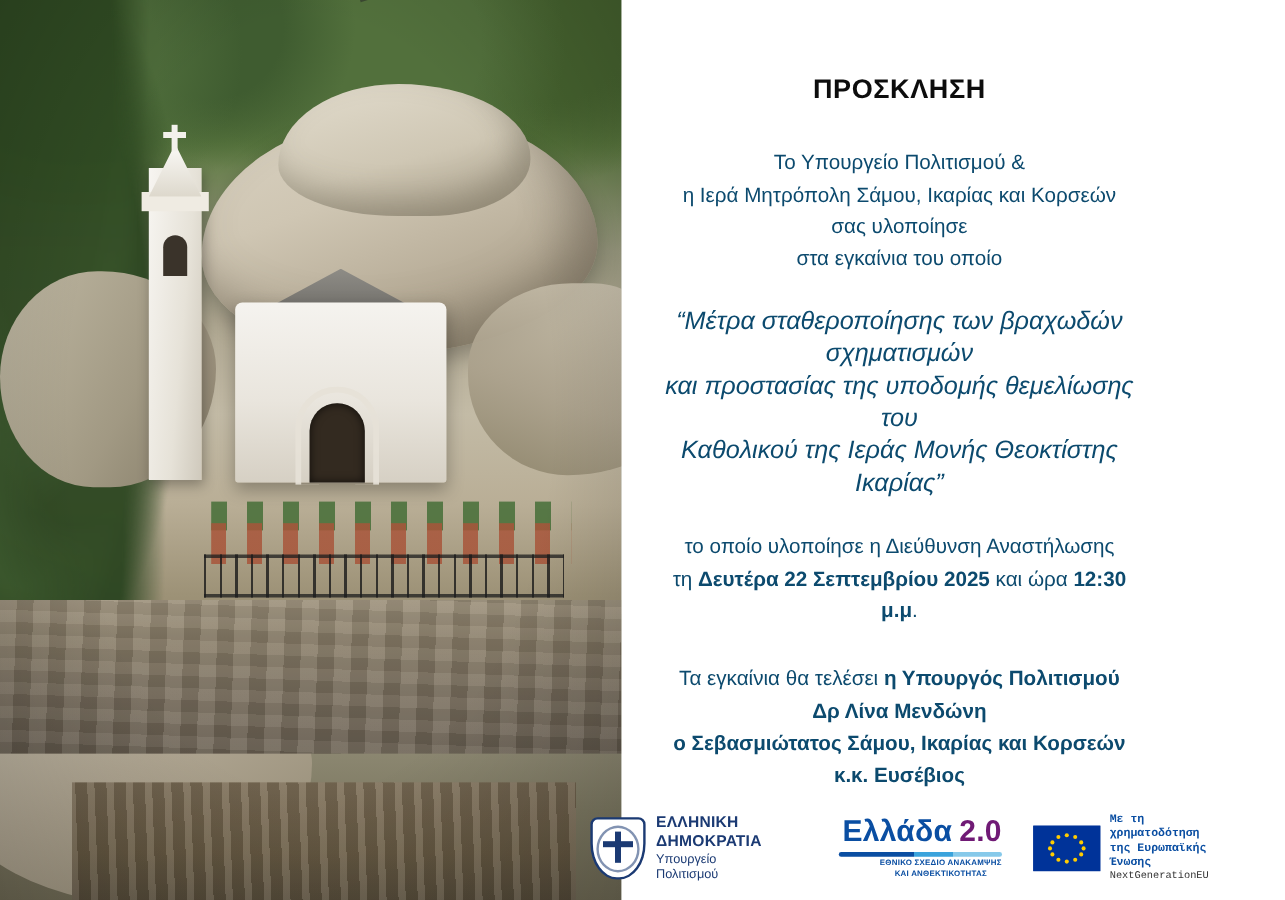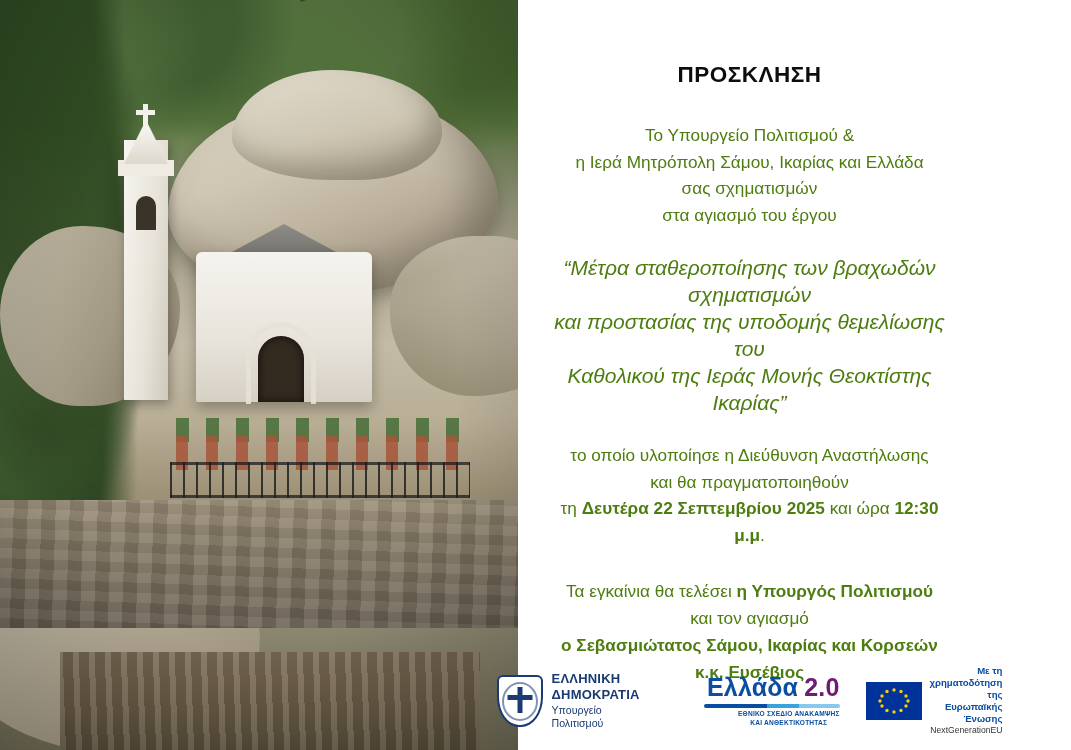--- a/index.html
+++ b/index.html
@@ -191,21 +191,21 @@
     font-size: 22.5px;
     font-weight: bold;
     letter-spacing: .5px;
     margin: 0 0 34px 0;
     color: #0d0d0d;
   }
   .blk { margin: 0 0 26px 0; }
   .ln {
     font-size: 17.2px;
     line-height: 26.5px;
-    color: #4d7c0f;
+    color: #0c4a6e;
   }
   .ln.italic { font-style: italic; }
   .ln b { font-weight: bold; }
   .blk-quote .ln { font-size: 21px; line-height: 27px; }
   .blk-when { margin-bottom: 30px; }
   .blk-who .ln { line-height: 27px; }
 
   
   .logos {
     position: absolute;
@@ -265,21 +265,21 @@
     background: linear-gradient(90deg,#0a4ea2 0 46%, #3aa3dc 46% 70%, #86c9ea 70% 100%);
     border-radius: 2px;
   }
   .greece .g-sub {
     font-size: 6.6px; color: #0a4ea2; font-weight: bold; letter-spacing: .2px; text-align: center; line-height: 1.35;
   }
   .eu { display: flex; align-items: center; gap: 8px; }
   .eu-flag {
     width: 56px; height: 38px; background: #003399; position: relative; flex: 0 0 56px;
   }
-  .eu-text { line-height: 1.25; text-align: right; }
+  .eu-text { line-height: 1.25; text-align: left; font-family: Liberation Mono, monospace; }
   .eu-text .e1 { font-size: 9.6px; color: #0a4ea2; font-weight: bold; }
   .eu-text .e2 { font-size: 9.6px; color: #0a4ea2; font-weight: bold; }
   .eu-text .e3 { font-size: 8.6px; color: #333; }
 </style>
 </head>
 <body>
 
 <div class="page">
 
   <div class="photo">
@@ -307,44 +307,45 @@
     <div class="field"></div>
     <div class="vignette"></div>
   </div>
 
   <div class="invite">
     <div class="invite-inner">
       <div class="title">ΠΡΟΣΚΛΗΣΗ</div>
 
       <div class="blk blk-intro">
         <div class="ln">Το Υπουργείο Πολιτισμού &amp;</div>
-        <div class="ln">η Ιερά Μητρόπολη Σάμου, Ικαρίας και Ελλάδα</div>
-        <div class="ln">σας σχηματισμών</div>
-        <div class="ln">στα αγιασμό του έργου</div>
+        <div class="ln">η Ιερά Μητρόπολη Σάμου, Ικαρίας και Κορσεών</div>
+        <div class="ln">σας υλοποίησε</div>
+        <div class="ln">στα εγκαίνια του οποίο</div>
       </div>
 
       <div class="blk blk-quote">
         <div class="ln italic">“Μέτρα σταθεροποίησης των βραχωδών σχηματισμών</div>
         <div class="ln italic">και προστασίας της υποδομής θεμελίωσης του</div>
         <div class="ln italic">Καθολικού της Ιεράς Μονής Θεοκτίστης Ικαρίας”</div>
       </div>
 
       <div class="blk blk-when">
         <div class="ln">το οποίο υλοποίησε η Διεύθυνση Αναστήλωσης</div>
-        <div class="ln">και θα πραγματοποιηθούν</div>
         <div class="ln">
           <span>τη </span><b>Δευτέρα 22 Σεπτεμβρίου 2025</b><span> και ώρα </span><b>12:30 μ.μ</b><span>.</span>
         </div>
       </div>
 
       <div class="blk blk-who">
         <div class="ln">
           <span>Τα εγκαίνια θα τελέσει </span><b>η Υπουργός Πολιτισμού</b>
         </div>
-        <div class="ln">και τον αγιασμό</div>
+        <div class="ln">
+          <b>Δρ Λίνα Μενδώνη</b>
+        </div>
         <div class="ln">
           <b>ο Σεβασμιώτατος Σάμου, Ικαρίας και Κορσεών</b>
         </div>
         <div class="ln">
           <b>κ.κ. Ευσέβιος</b>
         </div>
       </div>
     </div>
 
     <div class="logos">

